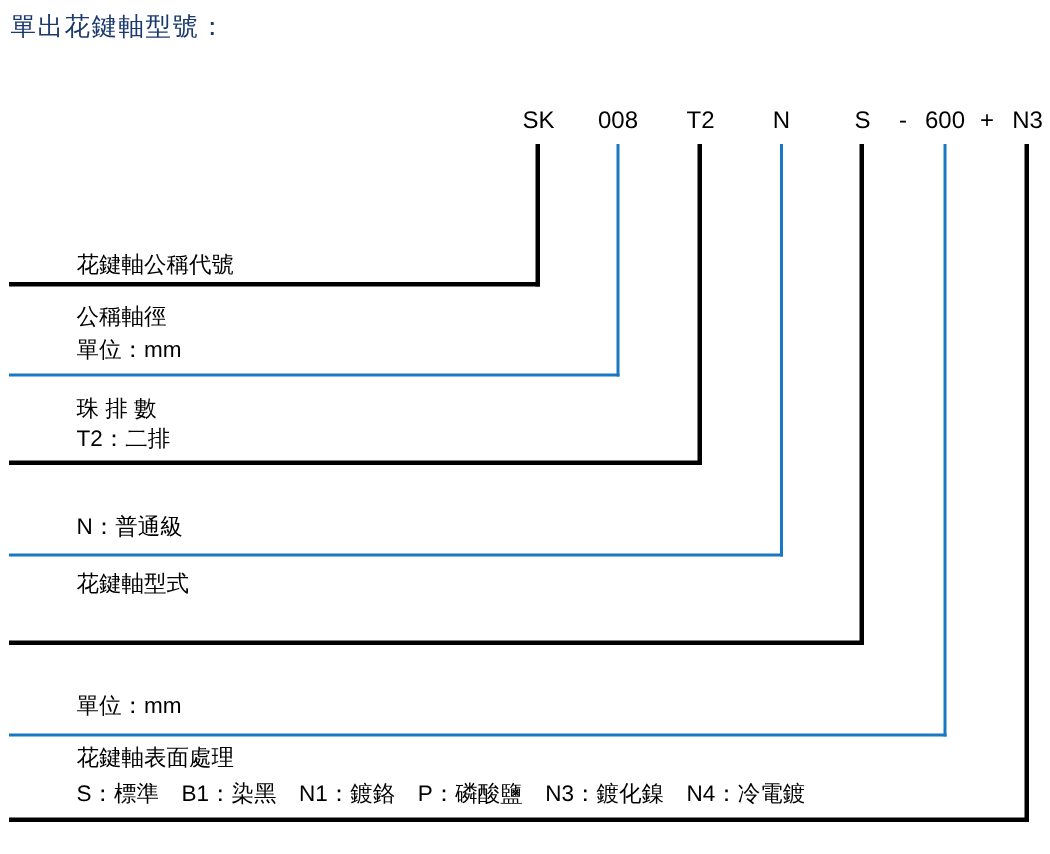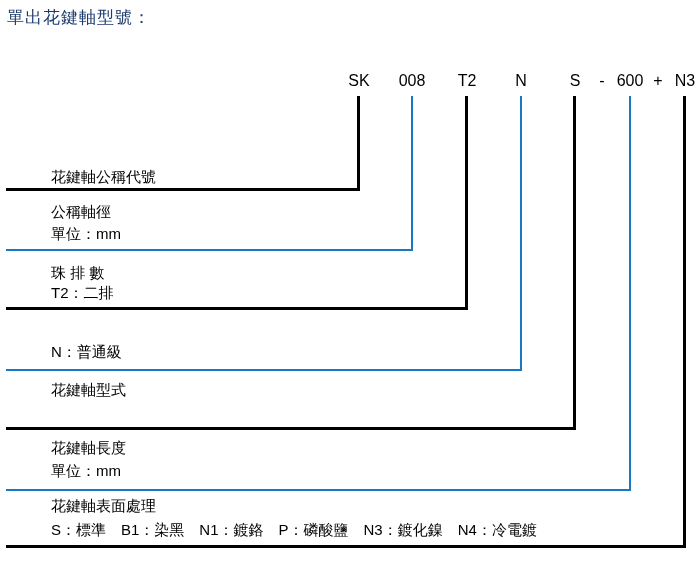--- a/index.html
+++ b/index.html
@@ -83,19 +83,18 @@
   <div class="lbl" style="top:201px">公稱軸徑</div>
   <div class="lbl" style="top:223px">單位：mm</div>
 
   <div class="lbl" style="top:262px">珠 排 數</div>
   <div class="lbl" style="top:282px">T2：二排</div>
 
   <div class="lbl" style="top:341px">N：普通級</div>
 
   <div class="lbl" style="top:379px">花鍵軸型式</div>
 
-  <div class="lbl" style="top:437px">花鍵軸長度</div>
   <div class="lbl" style="top:460px">單位：mm</div>
 
   <div class="lbl" style="top:495px">花鍵軸表面處理</div>
   <div class="lbl" style="top:519px">S：標準　B1：染黑　N1：鍍鉻　P：磷酸鹽　N3：鍍化鎳　N4：冷電鍍</div>
 
 </div>
 
 </body></html>

